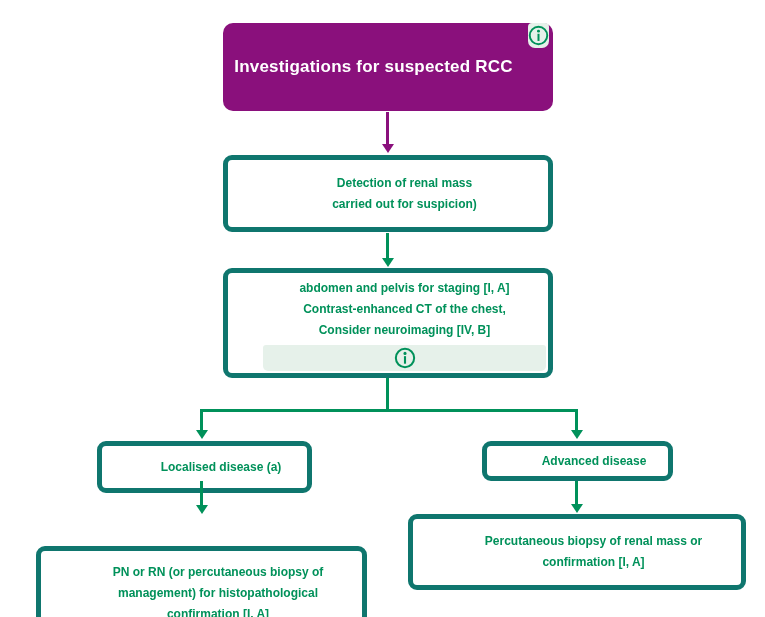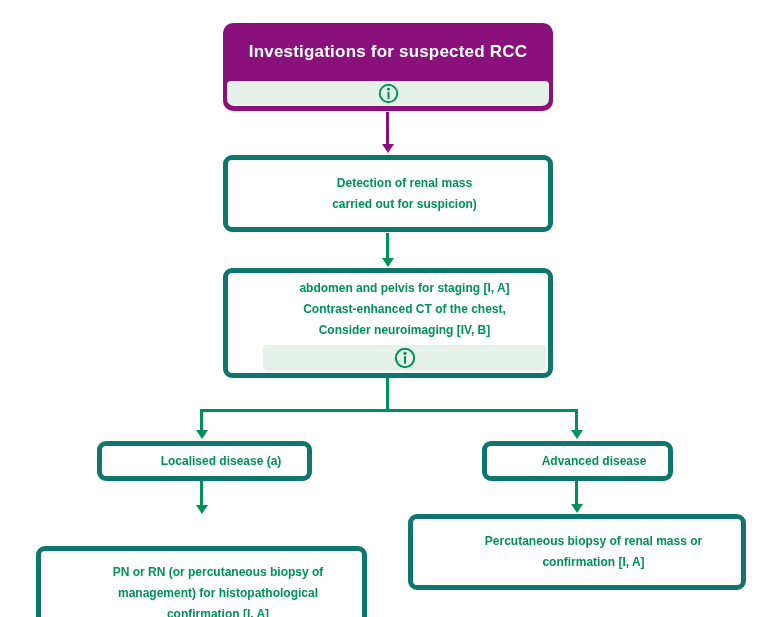--- a/index.html
+++ b/index.html
@@ -11,21 +11,21 @@
     font-family: "Liberation Sans", sans-serif;
     overflow: hidden;
   }
   
   .node { position: absolute; box-sizing: border-box; text-align: center; }
 
   .header-node {
     background: #8A107C;
     border-radius: 10px;
     display: flex;
-    flex-direction: column;
+    flex-direction: row;
   }
   .header-title {
     flex: 1;
     display: flex;
     align-items: center;
     justify-content: center;
     color: #ffffff;
     font-weight: bold;
     font-size: 17px;
     letter-spacing: 0.2px;
@@ -131,21 +131,21 @@
 
   <div>
     <div class="stem-v green-fill" style="left:386px; top:378px; height:33px;"></div>
     <div class="stem-h green-fill" style="left:200px; top:409px; width:378px;"></div>
     <div class="stem-v green-fill" style="left:200px; top:409px; height:21px;"></div>
     <div class="head-down" style="left:196px; top:430px;"></div>
     <div class="stem-v green-fill" style="left:575px; top:409px; height:21px;"></div>
     <div class="head-down" style="left:571px; top:430px;"></div>
   </div>
 
-  <div class="node green-node" style="left:97px; top:441px; width:215px; height:40px;">
+  <div class="node green-node" style="left:97px; top:441px; width:215px; height:52px;">
     <div class="node-text">
       <div>Localised disease (a)</div>
     </div>
   </div>
 
   <div class="node green-node" style="left:482px; top:441px; width:191px; height:40px;text-align:center;">
     <div class="node-text">
       <div>Advanced disease</div>
     </div>
   </div>

